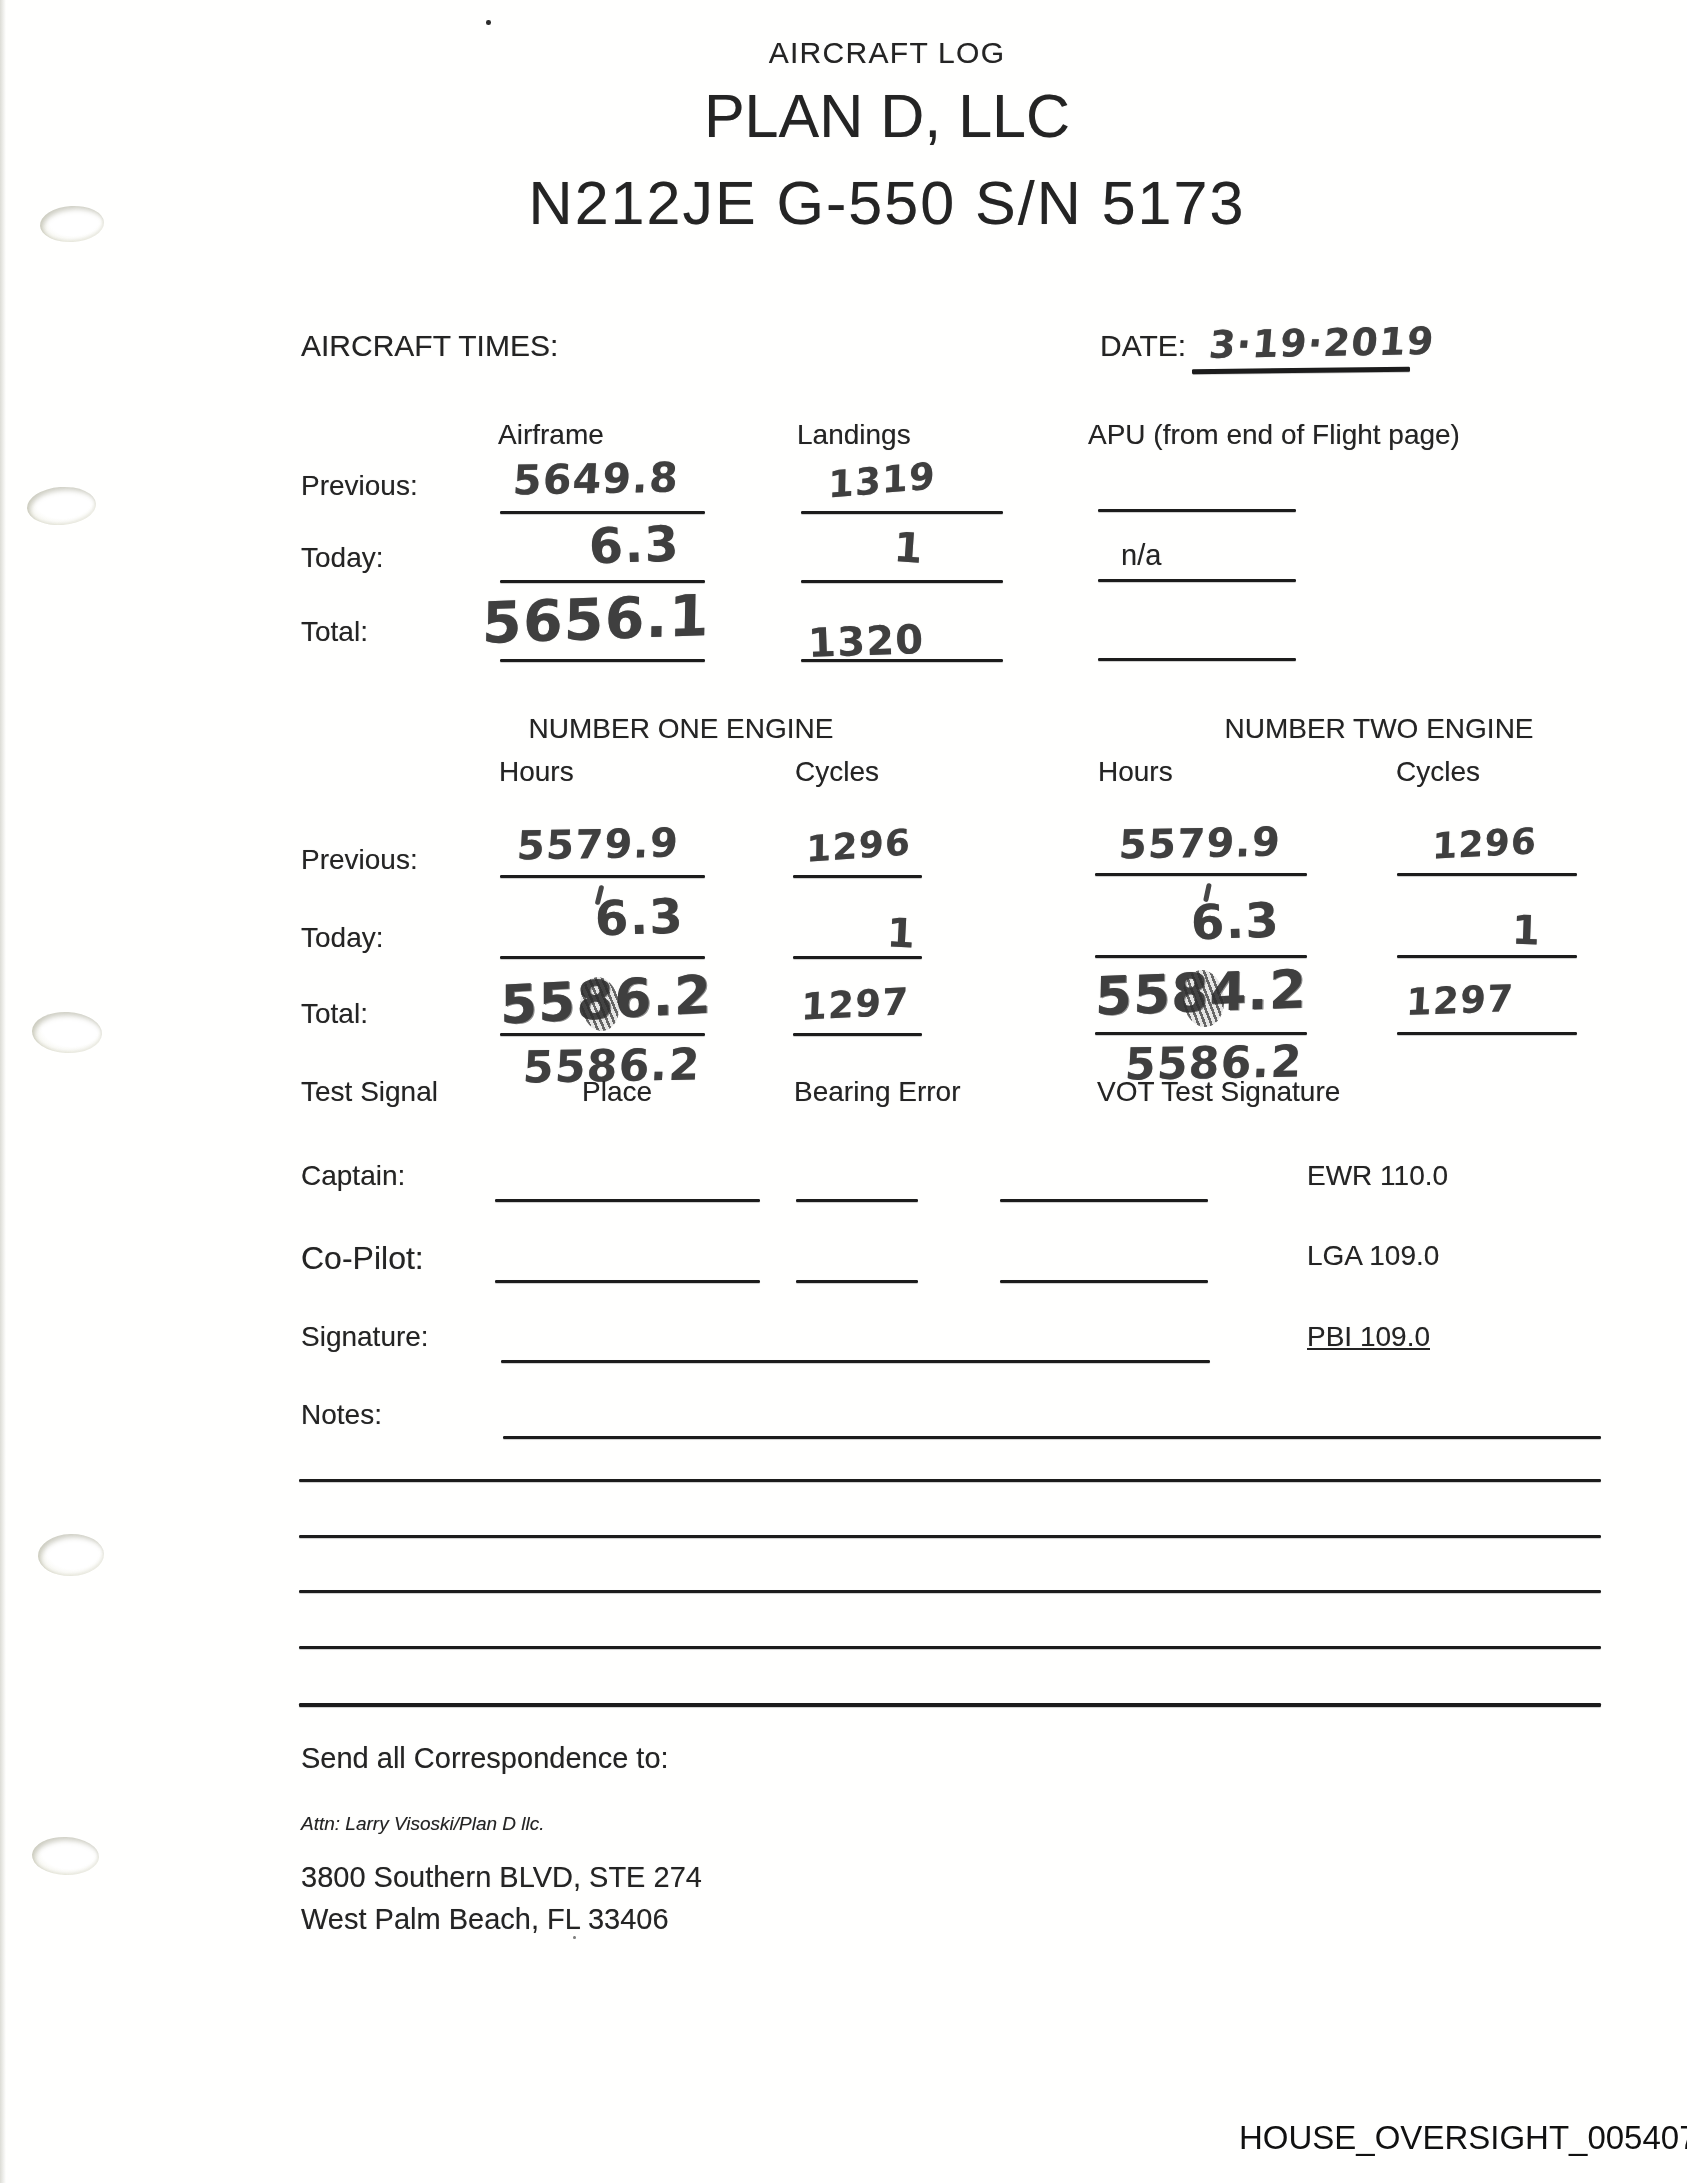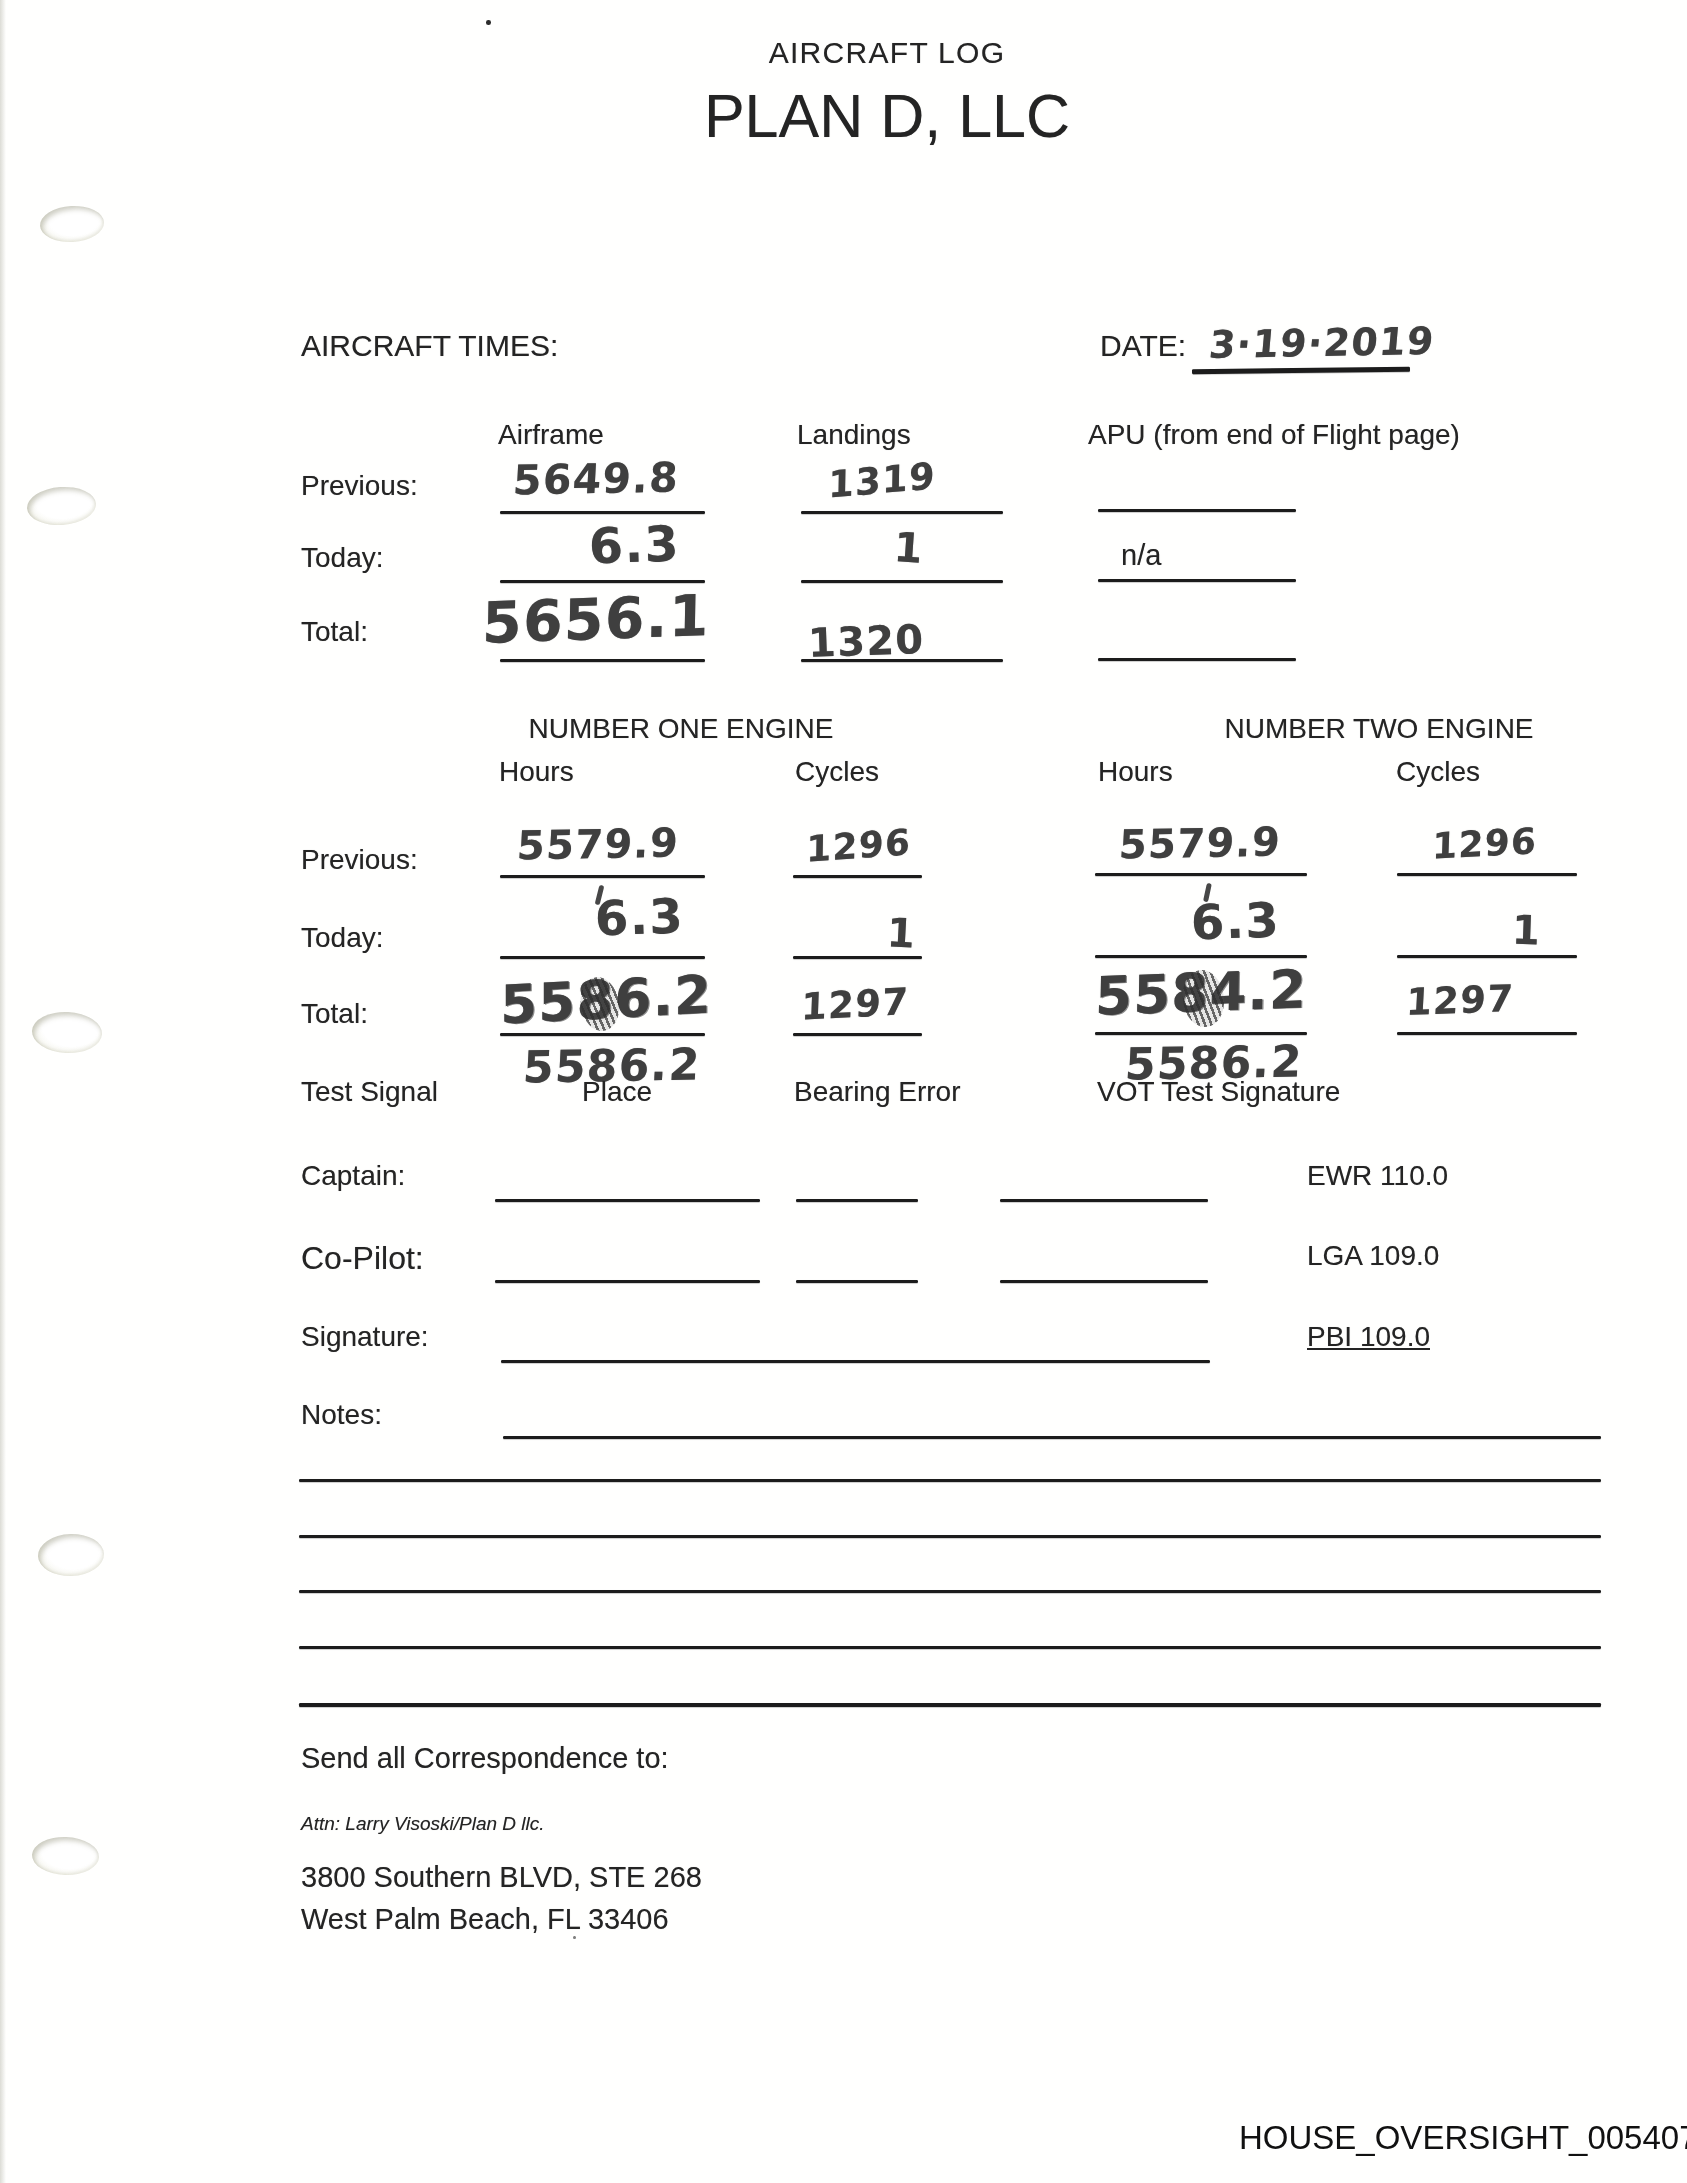--- a/index.html
+++ b/index.html
@@ -50,20 +50,21 @@
   <div class="speck" style="left:573px;top:1936px;width:2.6px;height:3.3px;opacity:.6;"></div>
 
   <div class="hole" style="left:40px;top:206px;width:64px;height:36px;transform:rotate(-3deg);"></div>
   <div class="hole" style="left:26.5px;top:487px;width:69px;height:38px;transform:rotate(-4deg);"></div>
   <div class="hole" style="left:32px;top:1012px;width:70px;height:41px;transform:rotate(3deg);"></div>
   <div class="hole" style="left:38px;top:1534px;width:66px;height:42px;transform:rotate(-2deg);"></div>
   <div class="hole" style="left:32px;top:1837px;width:67px;height:38px;transform:rotate(2deg);"></div>
 
   <div class="t pt center" style="left:887px;top:38px;font-size:30px;letter-spacing:1.3px;">AIRCRAFT LOG</div>
   <div class="t pt center" style="left:887px;top:86px;font-size:61px;">PLAN D, LLC</div>
+  <div class="t pt center" style="left:887px;top:173px;font-size:61px;letter-spacing:2px;">N212JE G-550 S/N 5173</div>
 
   <div class="t pt" style="left:301px;top:331px;font-size:30px;">AIRCRAFT TIMES:</div>
   <div class="t pt" style="left:1100px;top:331px;font-size:30px;">DATE:</div>
   <div class="t hw" style="left:1209px;top:324px;font-size:38px;transform:rotate(-1deg) skewX(-6deg);">3·19·2019</div>
   <div class="ln" style="left:1192px;top:368px;width:218px;height:4.6px;transform:rotate(-0.6deg);"></div>
 
   <div class="t pt" style="left:498px;top:421px;font-size:28px;">Airframe</div>
   <div class="t pt" style="left:797px;top:421px;font-size:28px;">Landings</div>
   <div class="t pt" style="left:1088px;top:421px;font-size:28px;">APU (from end of Flight page)</div>
 
@@ -156,19 +157,19 @@
   <div class="t pt" style="left:301px;top:1401px;font-size:28px;">Notes:</div>
   <div class="ln" style="left:503px;top:1436px;width:1098px;height:3.3px;"></div>
   <div class="ln" style="left:299px;top:1479px;width:1302px;height:3.3px;"></div>
   <div class="ln" style="left:299px;top:1535px;width:1302px;height:3.3px;"></div>
   <div class="ln" style="left:299px;top:1590px;width:1302px;height:3.3px;"></div>
   <div class="ln" style="left:299px;top:1646px;width:1302px;height:3.3px;"></div>
   <div class="ln" style="left:299px;top:1703px;width:1302px;height:4px;"></div>
 
   <div class="t pt" style="left:301px;top:1744px;font-size:29px;">Send all Correspondence to:</div>
   <div class="t pt" style="left:301px;top:1814px;font-size:19px;font-style:italic;">Attn: Larry Visoski/Plan D llc.</div>
-  <div class="t pt" style="left:301px;top:1863px;font-size:29px;">3800 Southern BLVD, STE 268</div>
+  <div class="t pt" style="left:301px;top:1863px;font-size:29px;">3800 Southern BLVD, STE 274</div>
   <div class="t pt" style="left:301px;top:1905px;font-size:29px;">West Palm Beach, FL 33406</div>
 
   <div class="t" style="left:1239px;top:2121px;font-size:33px;color:#111;">HOUSE_OVERSIGHT_005407</div>
 
 </div>
 
 
 </body></html>

